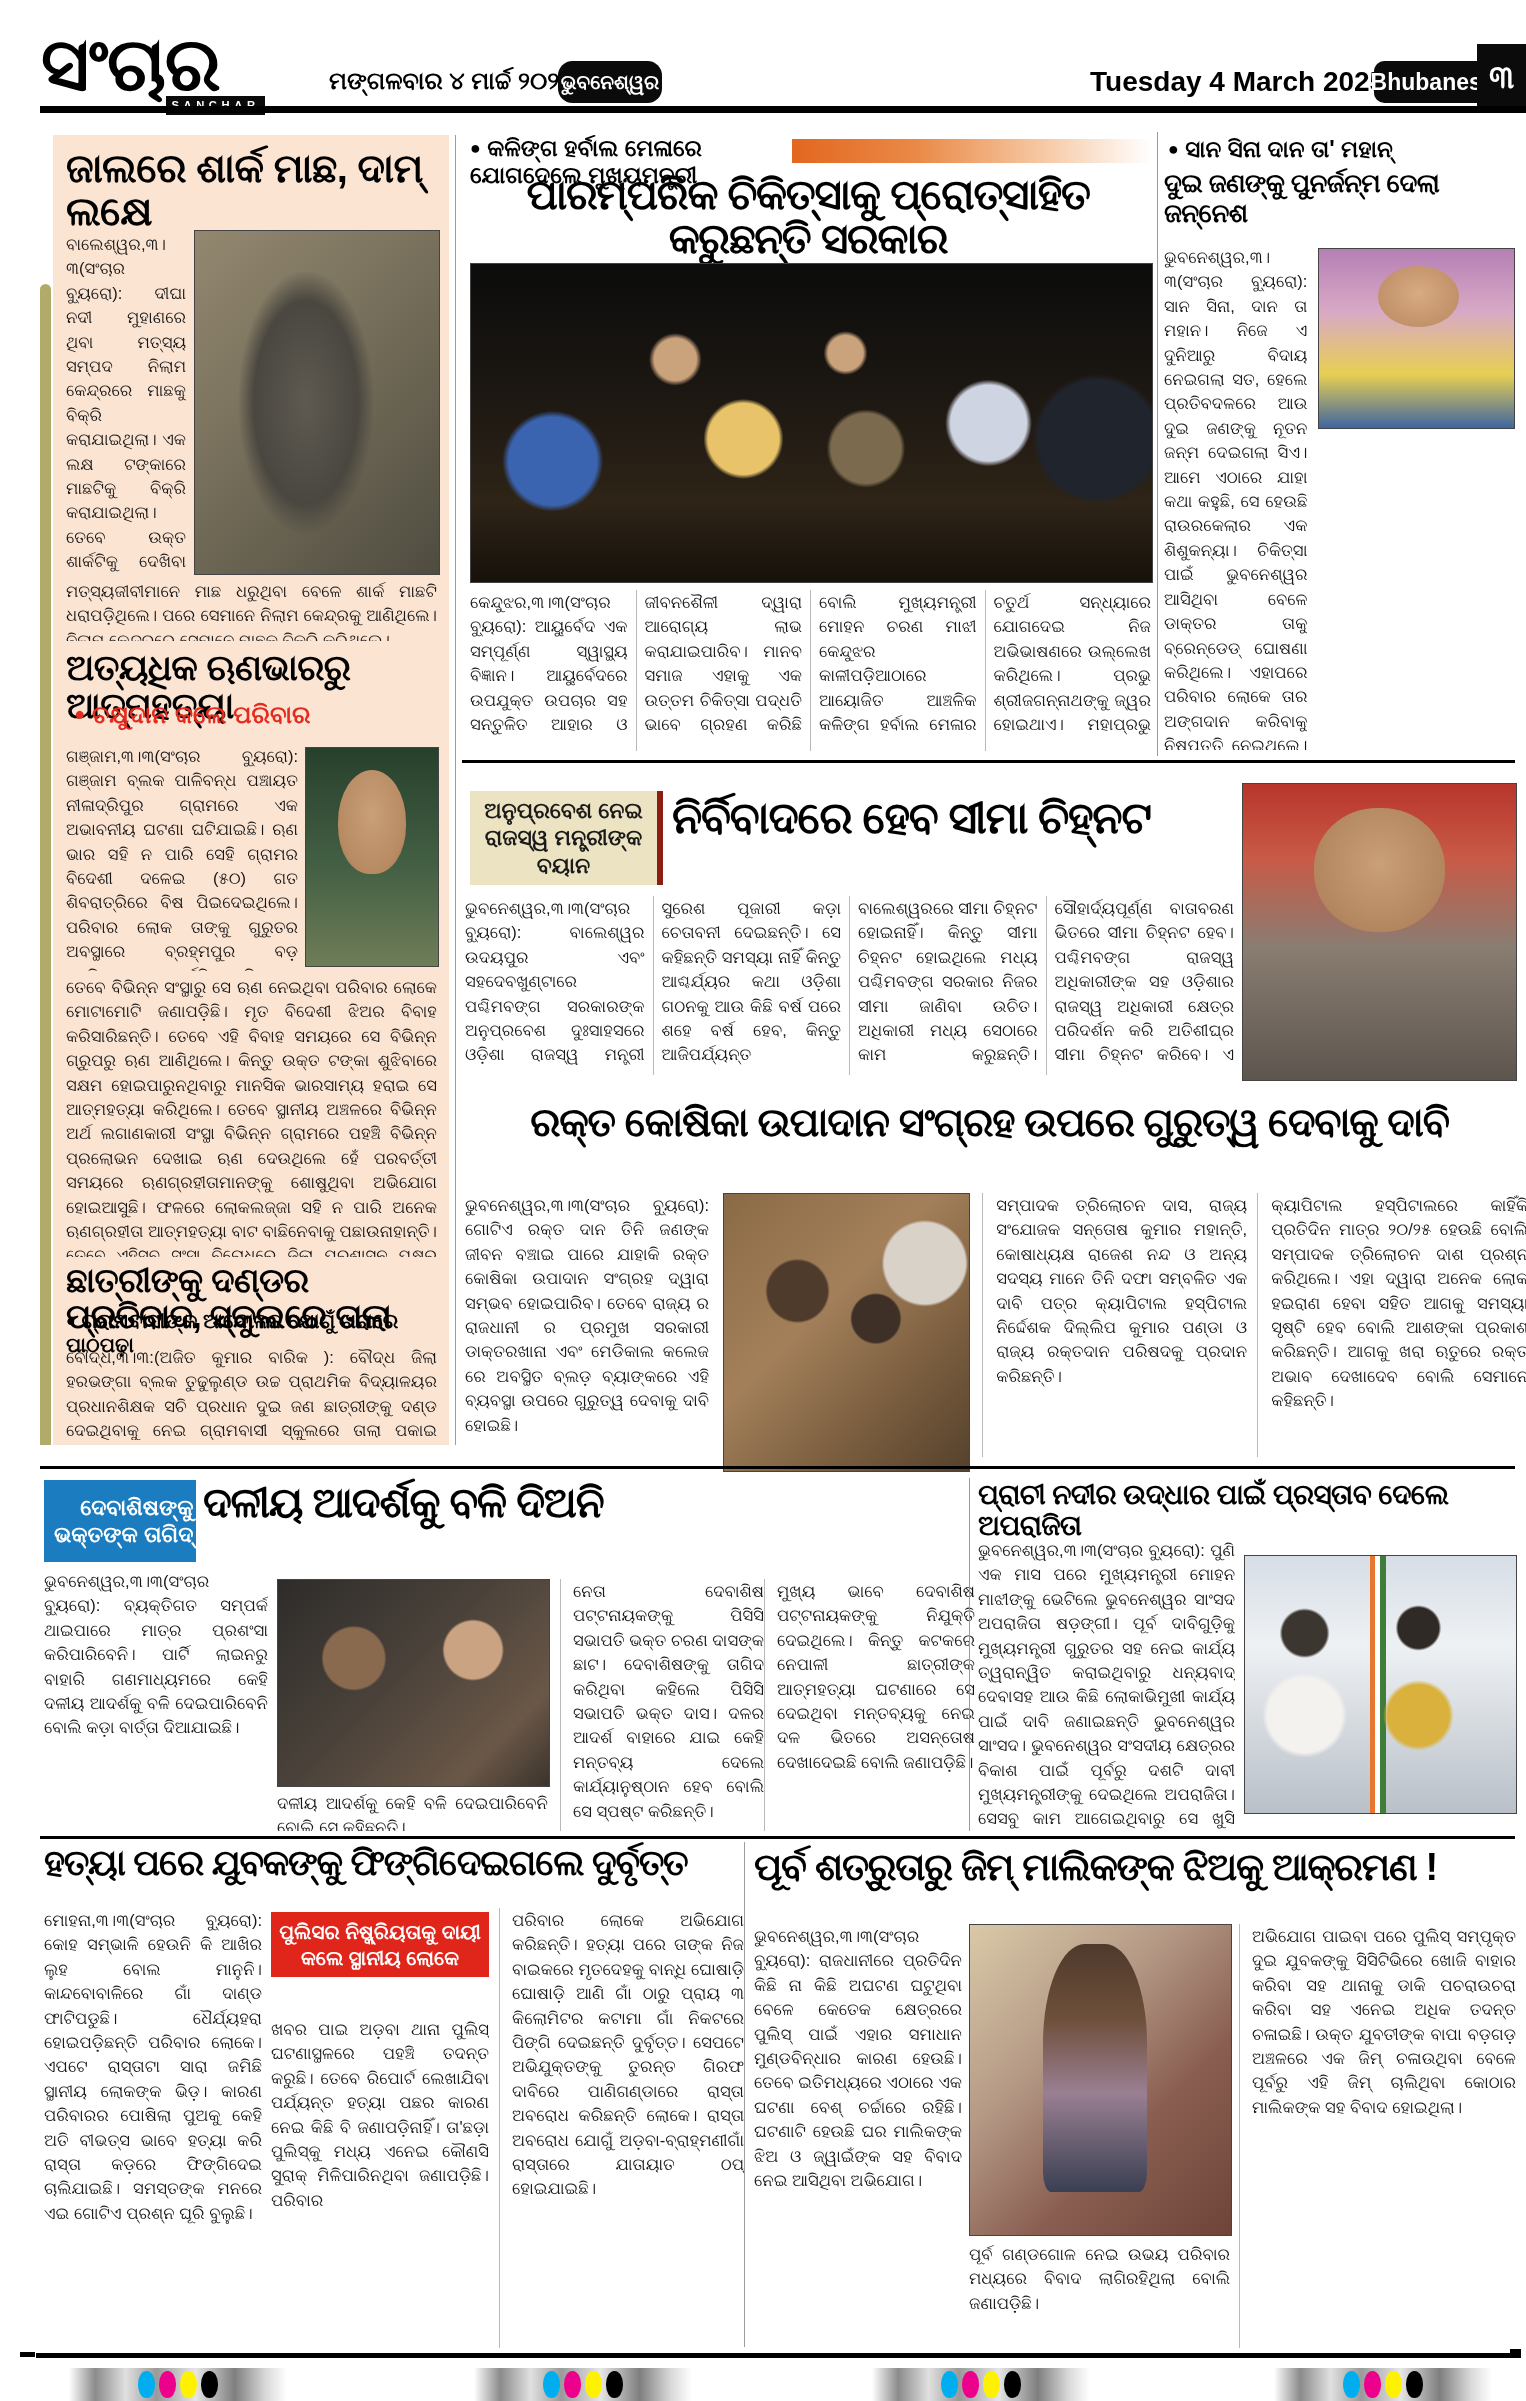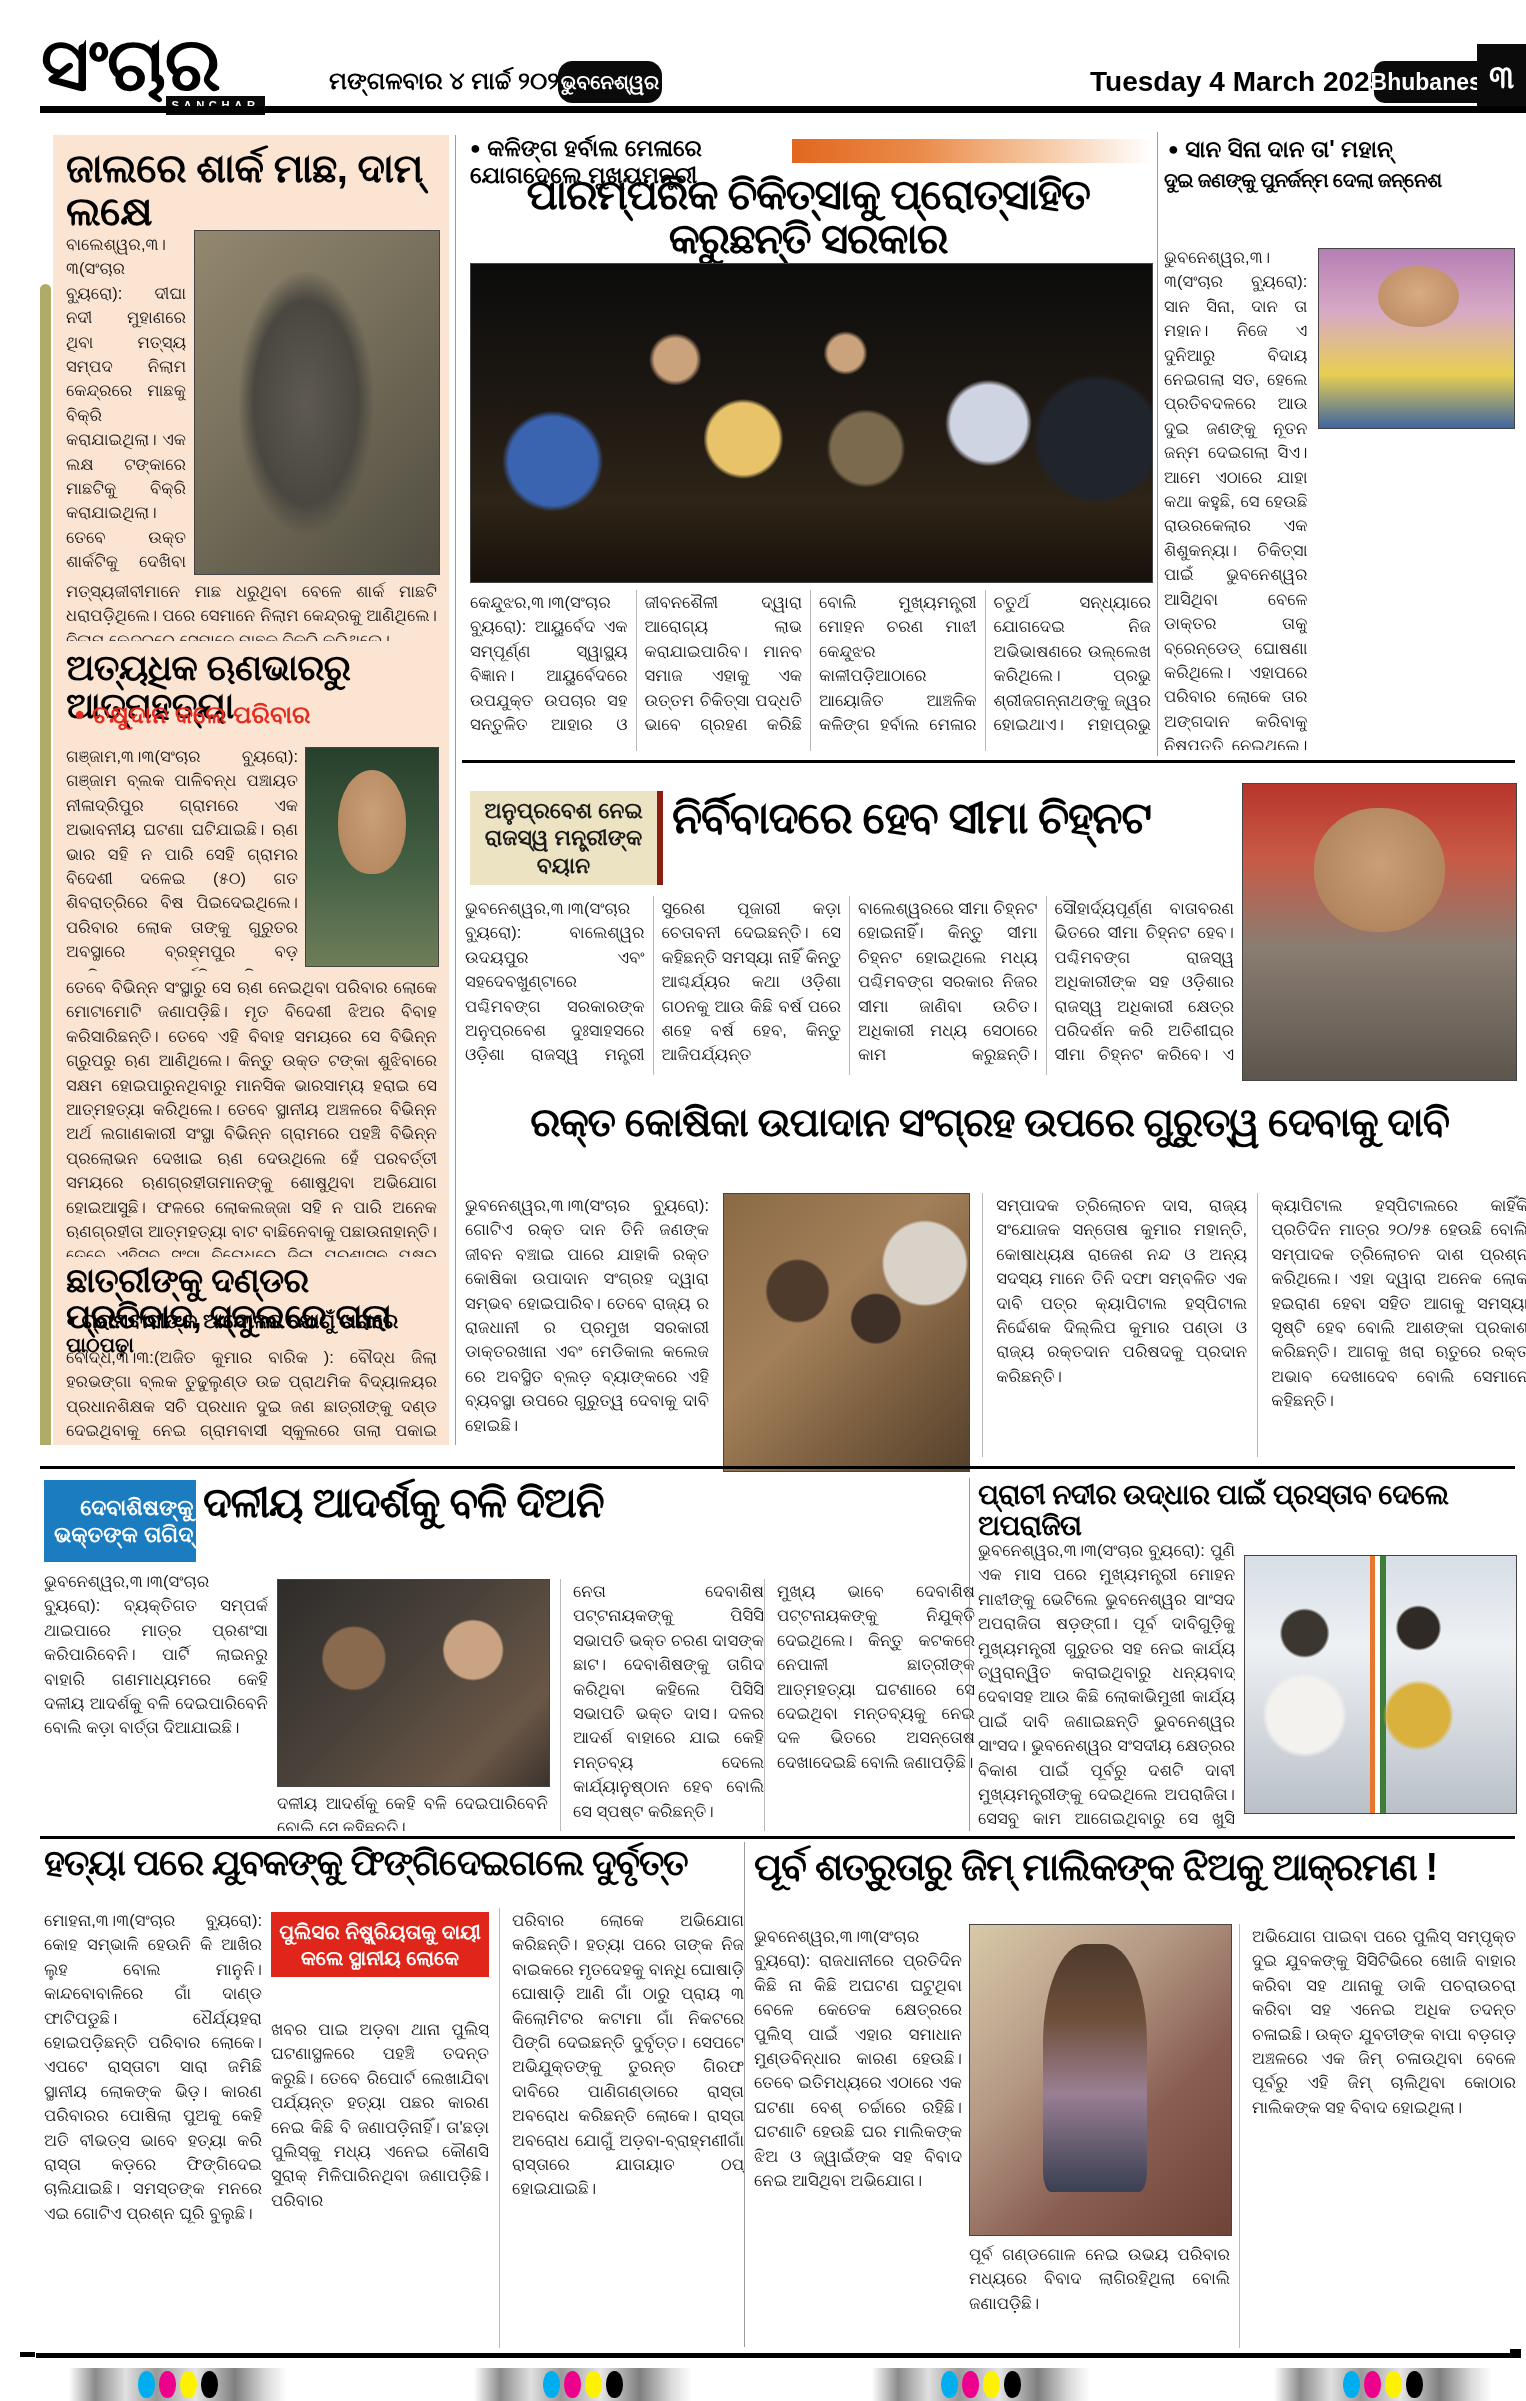--- a/index.html
+++ b/index.html
@@ -107,21 +107,21 @@
   <div class="abs hl" style="left:465px;top:173px;width:686px;font-size:42px;line-height:1.05;text-align:center;letter-spacing:-1.3px;">ପାରମ୍ପରିକ ଚିକିତ୍ସାକୁ ପ୍ରୋତ୍ସାହିତ କରୁଛନ୍ତି ସରକାର</div>
   <div class="ph ph-crowd" style="left:470px;top:263px;width:681px;height:318px;"></div>
   <div class="abs txt cols4" style="left:470px;top:590px;width:681px;height:161px;">କେନ୍ଦୁଝର,୩।୩(ସଂଚାର ବ୍ୟୁରୋ): ଆୟୁର୍ବେଦ ଏକ ସମ୍ପୂର୍ଣ୍ଣ ସ୍ୱାସ୍ଥ୍ୟ ବିଜ୍ଞାନ। ଆୟୁର୍ବେଦରେ ଉପଯୁକ୍ତ ଉପଚାର ସହ ସନ୍ତୁଳିତ ଆହାର ଓ ଜୀବନଶୈଳୀ ଦ୍ୱାରା ଆରୋଗ୍ୟ ଲାଭ କରାଯାଇପାରିବ। ମାନବ ସମାଜ ଏହାକୁ ଏକ ଉତ୍ତମ ଚିକିତ୍ସା ପଦ୍ଧତି ଭାବେ ଗ୍ରହଣ କରିଛି ବୋଲି ମୁଖ୍ୟମନ୍ତ୍ରୀ ମୋହନ ଚରଣ ମାଝୀ କେନ୍ଦୁଝର କାଳୀପଡ଼ିଆଠାରେ ଆୟୋଜିତ ଆଞ୍ଚଳିକ କଳିଙ୍ଗ ହର୍ବାଲ ମେଳାର ଚତୁର୍ଥ ସନ୍ଧ୍ୟାରେ ଯୋଗଦେଇ ନିଜ ଅଭିଭାଷଣରେ ଉଲ୍ଲେଖ କରିଥିଲେ। ପ୍ରଭୁ ଶ୍ରୀଜଗନ୍ନାଥଙ୍କୁ ଜ୍ୱର ହୋଇଥାଏ। ମହାପ୍ରଭୁ ଚେରମୂଳି ଖାଇ ଜ୍ୱରରୁ ଉପଶମ ପାଇଥାନ୍ତି। ଏପରିକି ରାମାୟଣରେ ଲକ୍ଷ୍ମଣଙ୍କ ଆରୋଗ୍ୟ ଲାଭ ପାଇଁ ବିଶଲ୍ୟକରଣୀର ଉପଯୋଗର କିମ୍ବଦନ୍ତୀକୁ ବଖାଣିଥିଲେ। ଏଥିସହ ରାଜ୍ୟ ସରକାର ଆୟୁଷ ଚିକିତ୍ସାକୁ ପ୍ରୋତ୍ସାହିତ କରି ଆୟୁର୍ବେଦିକ ସ୍ୱାସ୍ଥ୍ୟସେବା ସୁବିଧା ପାଇଁ ଭିତ୍ତିଭୂମି ବୃଦ୍ଧି କରିବାକୁ ମୁଖ୍ୟମନ୍ତ୍ରୀ କହିଥିଲେ। କାର୍ଯ୍ୟକ୍ରମରେ ତେଲକୋଇ ବିଧାୟକ ଡାକ୍ତର ଫକୀର ମୋହନ ନାଏକ, ଡିଆଇଜି ବ୍ରିଜେଶ କୁମାର ରାଏ, ଜିଲାପାଳ ପ୍ରମୁଖ ଉପସ୍ଥିତ ଥିଲେ।</div>
 
   <div class="abs vline" style="left:1157px;top:132px;height:624px;"></div>
 
   <div class="abs" style="left:1168px;top:136px;width:346px;font-size:23px;font-weight:bold;color:#000;">
     <span style="font-size:18px;vertical-align:2px;">●</span>
     <span>ସାନ ସିନା ଦାନ ତା' ମହାନ୍</span>
   </div>
-  <div class="abs hl" style="left:1164px;top:169px;width:351px;font-size:20px;line-height:1.15;letter-spacing:-0.7px;">ଦୁଇ ଜଣଙ୍କୁ ପୁନର୍ଜନ୍ମ ଦେଲା ଜନ୍ନେଶ</div>
+  <div class="abs hl" style="left:1164px;top:169px;width:351px;font-size:26px;line-height:1.15;letter-spacing:-0.7px;">ଦୁଇ ଜଣଙ୍କୁ ପୁନର୍ଜନ୍ମ ଦେଲା ଜନ୍ନେଶ</div>
   <div class="abs" style="left:1164px;top:245px;width:351px;height:505px;overflow:hidden;">
     <div class="ph ph-baby" style="position:relative;float:right;left:0;top:2.6px;width:195px;height:179px;margin:0 0 9.2px 10.6px;"></div>
     <div class="txt" style="position:static;">ଭୁବନେଶ୍ୱର,୩।୩(ସଂଚାର ବ୍ୟୁରୋ): ସାନ ସିନା, ଦାନ ତା ମହାନ। ନିଜେ ଏ ଦୁନିଆରୁ ବିଦାୟ ନେଇଗଲା ସତ, ହେଲେ ପ୍ରତିବଦଳରେ ଆଉ ଦୁଇ ଜଣଙ୍କୁ ନୂତନ ଜନ୍ମ ଦେଇଗଲା ସିଏ। ଆମେ ଏଠାରେ ଯାହା କଥା କହୁଛି, ସେ ହେଉଛି ରାଉରକେଲାର ଏକ ଶିଶୁକନ୍ୟା। ଚିକିତ୍ସା ପାଇଁ ଭୁବନେଶ୍ୱର ଆସିଥିବା ବେଳେ ଡାକ୍ତର ତାକୁ ବ୍ରେନ୍‌ଡେଡ୍ ଘୋଷଣା କରିଥିଲେ। ଏହାପରେ ପରିବାର ଲୋକେ ତାର ଅଙ୍ଗଦାନ କରିବାକୁ ନିଷ୍ପତ୍ତି ନେଇଥିଲେ। ଏହି ଅଙ୍ଗଦାନ ଦ୍ୱାରା ଆଉ ଦୁଇ ଜଣଙ୍କୁ ନୂଆ ଜୀବନ ମିଳିଛି। ଏହି ଖବର ଶୁଣି ଅନେକ ଲୋକ ପରିବାରର ଏହି ମହାନ କାର୍ଯ୍ୟକୁ ପ୍ରଶଂସା କରିଛନ୍ତି। ପରିବାର ଲୋକଙ୍କ ଏହି ନିଷ୍ପତ୍ତି ସମାଜ ପାଇଁ ଏକ ଉଦାହରଣ ପାଲଟିଛି ବୋଲି ସ୍ଥାନୀୟ ଲୋକେ କହିଛନ୍ତି। ଦୁଃଖ ଭିତରେ ବି ଏହି ପରିବାର ଦୁଇ ଜଣଙ୍କୁ ନୂତନ ଜୀବନ ଦେଇ ମହାନତାର ପରିଚୟ ଦେଇଛନ୍ତି।</div>
   </div>
 
   <div class="abs hrule" style="left:462px;top:760px;width:1053px;height:2.6px;"></div>
   <div class="abs" style="left:470px;top:791px;width:193px;height:94px;background:#ece3c3;border-right:6px solid #8c1d13;
               display:flex;align-items:center;justify-content:center;text-align:center;
               font-size:22px;font-weight:bold;color:#1a1a1a;line-height:1.25;padding:4px;box-sizing:border-box;">ଅନୁପ୍ରବେଶ ନେଇ ରାଜସ୍ୱ ମନ୍ତ୍ରୀଙ୍କ ବୟାନ</div>
   <div class="abs hl" style="left:672px;top:796px;width:562px;font-size:44px;line-height:1.0;letter-spacing:-1.3px;">ନିର୍ବିବାଦରେ ହେବ ସୀମା ଚିହ୍ନଟ</div>

